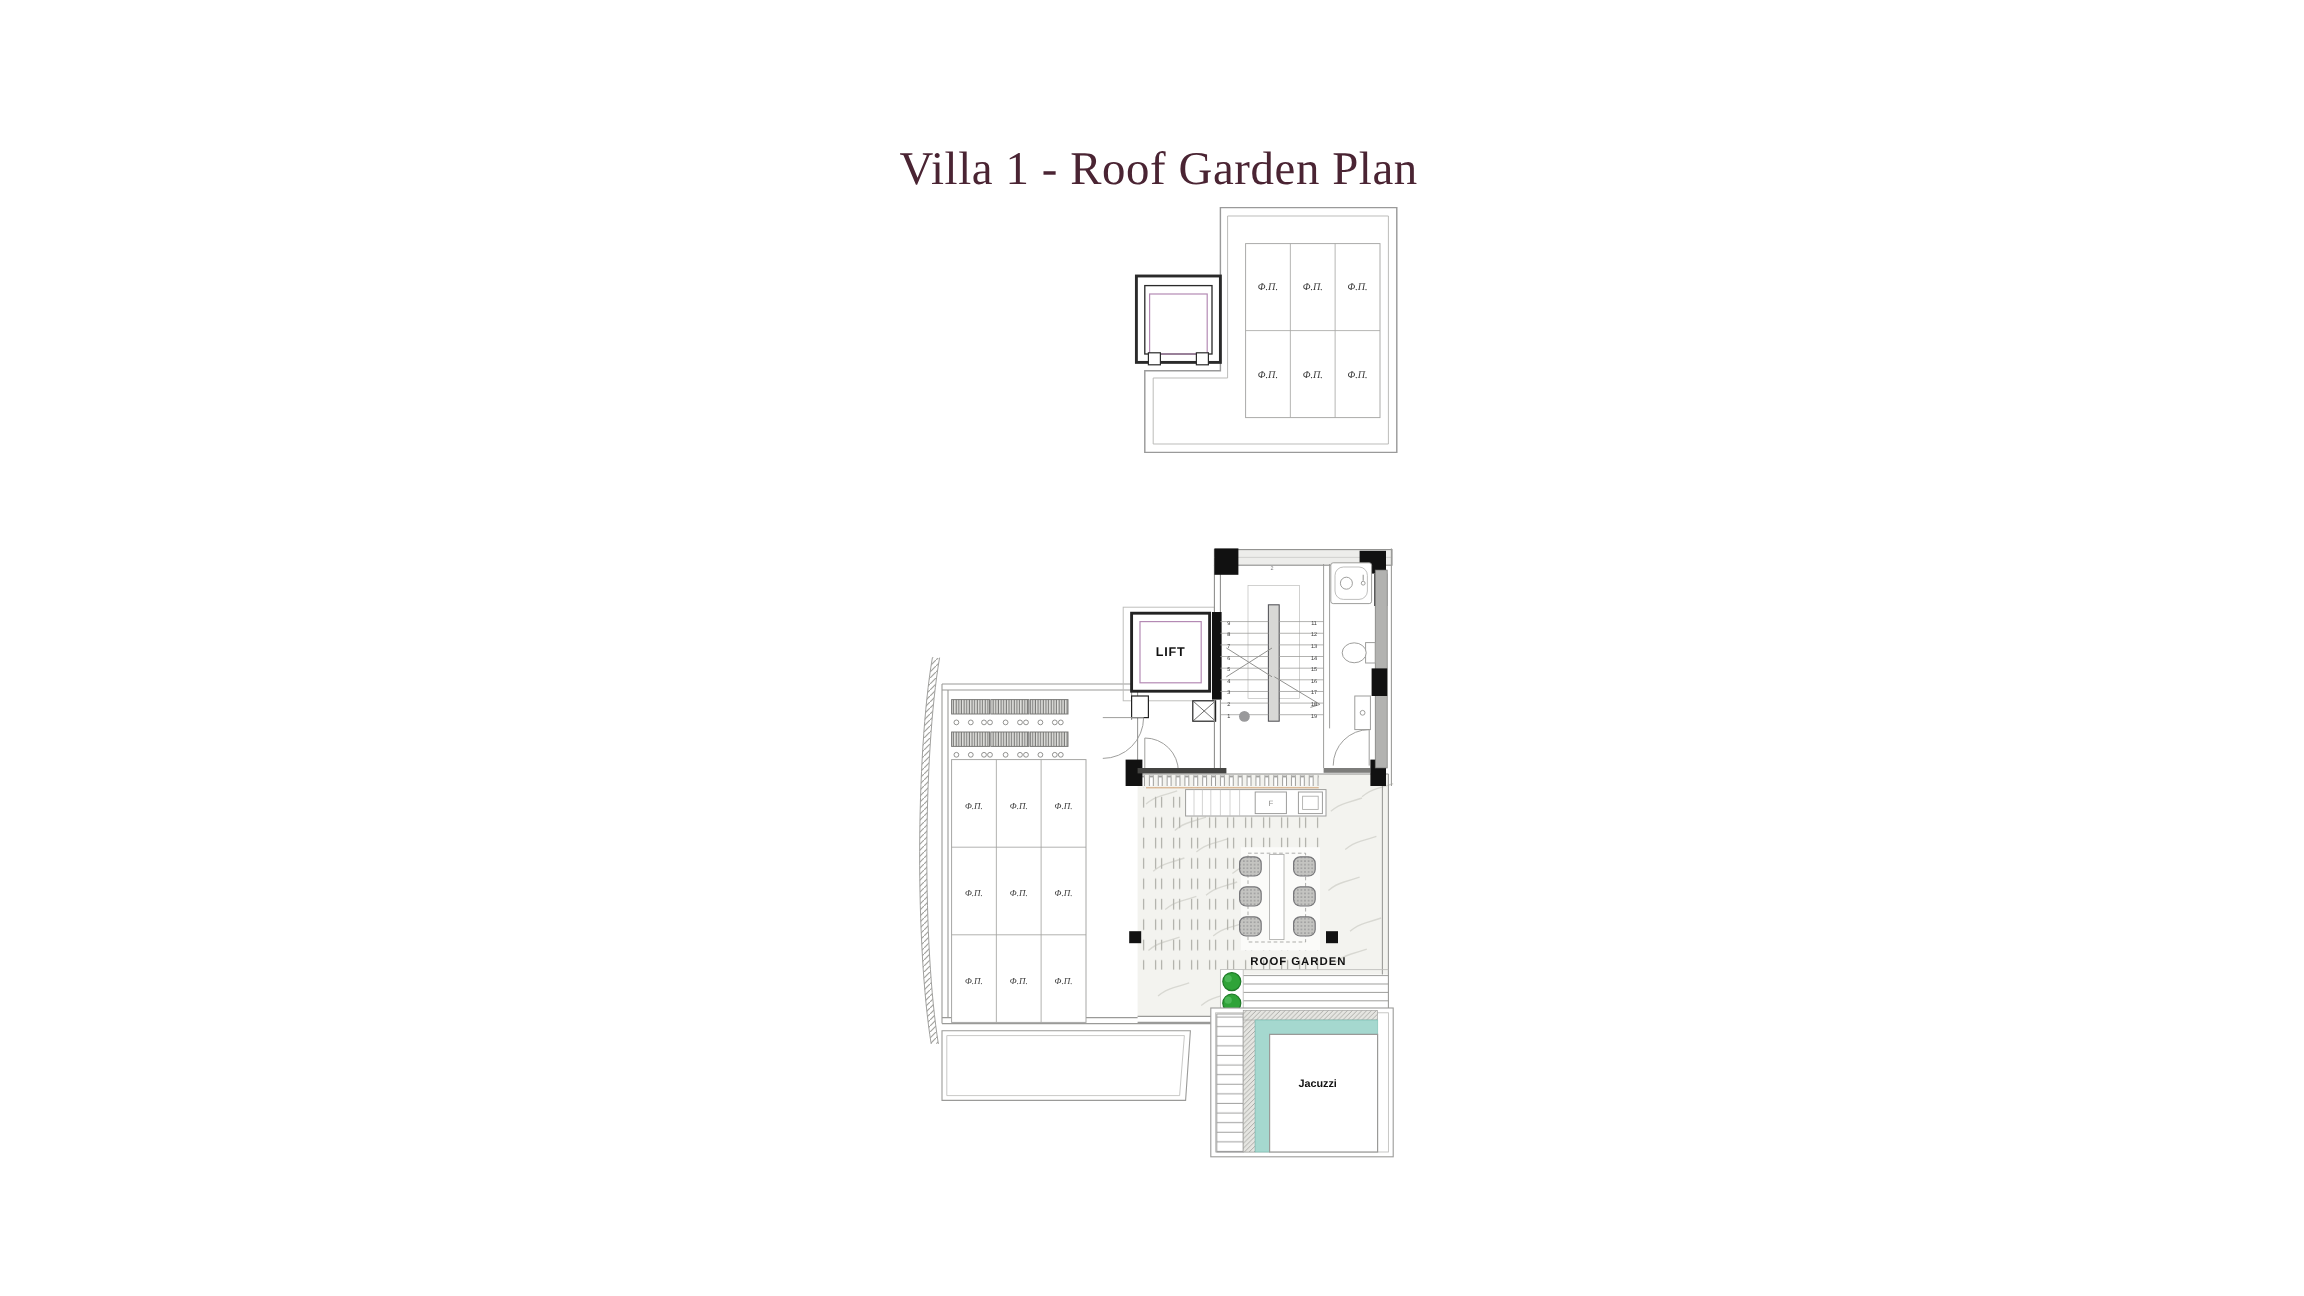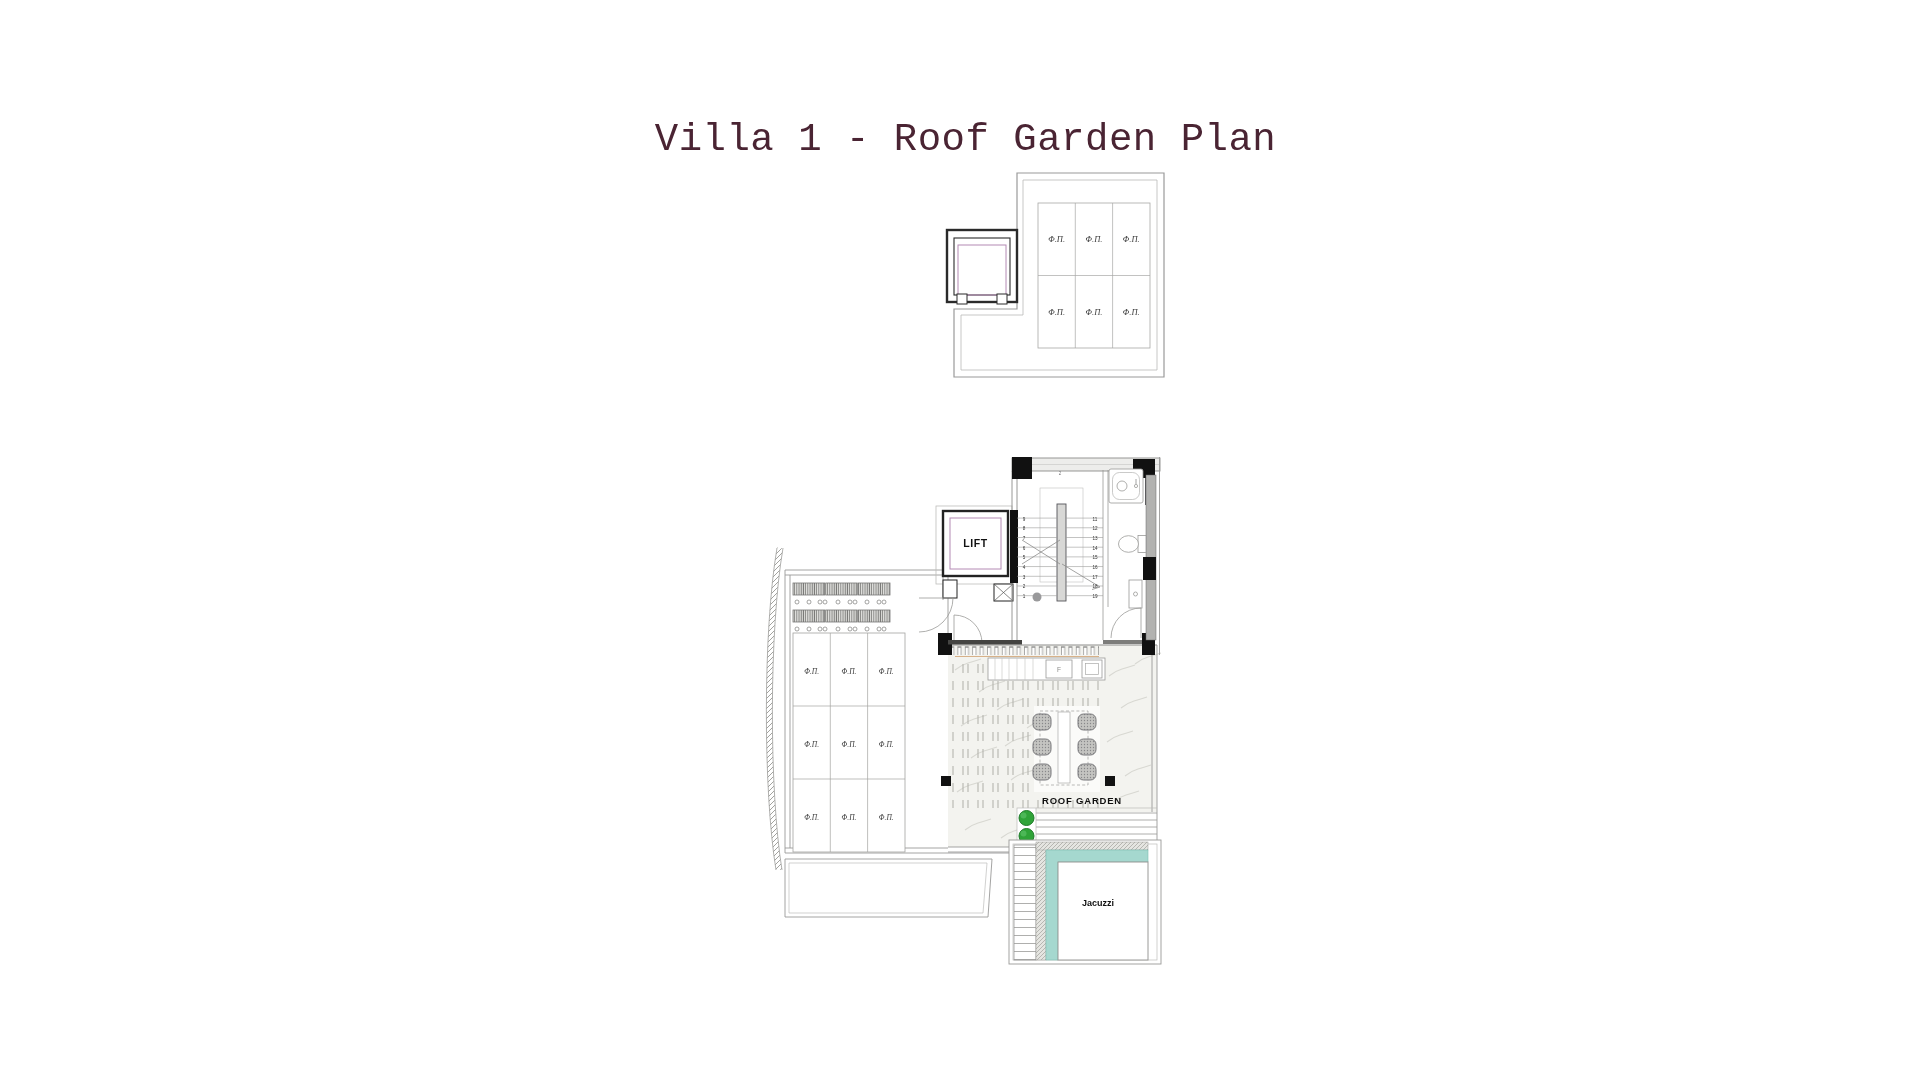--- a/index.html
+++ b/index.html
@@ -1,19 +1,19 @@
 <!DOCTYPE html>
 <html><head>
 <meta charset="utf-8">
 <style>
   html,body{margin:0;padding:0;background:#ffffff;}
   .canvas{position:relative;width:1920px;height:1080px;background:#ffffff;overflow:hidden;
           font-family:"Liberation Sans",sans-serif;}
   .plan-title{position:absolute;left:11px;right:0;top:118px;text-align:center;
-              font-family:Liberation Mono, monospace;font-size:39px;font-weight:400;
+              font-family:Liberation Serif, serif;font-size:39px;font-weight:400;
               color:#4a2433;letter-spacing:0.5px;}
   svg text{font-family:"Liberation Sans",sans-serif;}
   .fp-label{font-family:"Liberation Serif","DejaVu Serif",serif;font-style:italic;
             font-size:8.5px;fill:#3c3c3c;}
   .fp-label-sm{font-family:"Liberation Serif","DejaVu Serif",serif;font-style:italic;
             font-size:7.5px;fill:#3c3c3c;}
   .room-label{font-weight:bold;fill:#111111;}
   .step-num{font-size:4.6px;fill:#333333;}
   .upper-plan{position:absolute;left:945px;top:170px;}
   .lower-plan{position:absolute;left:765px;top:440px;}

